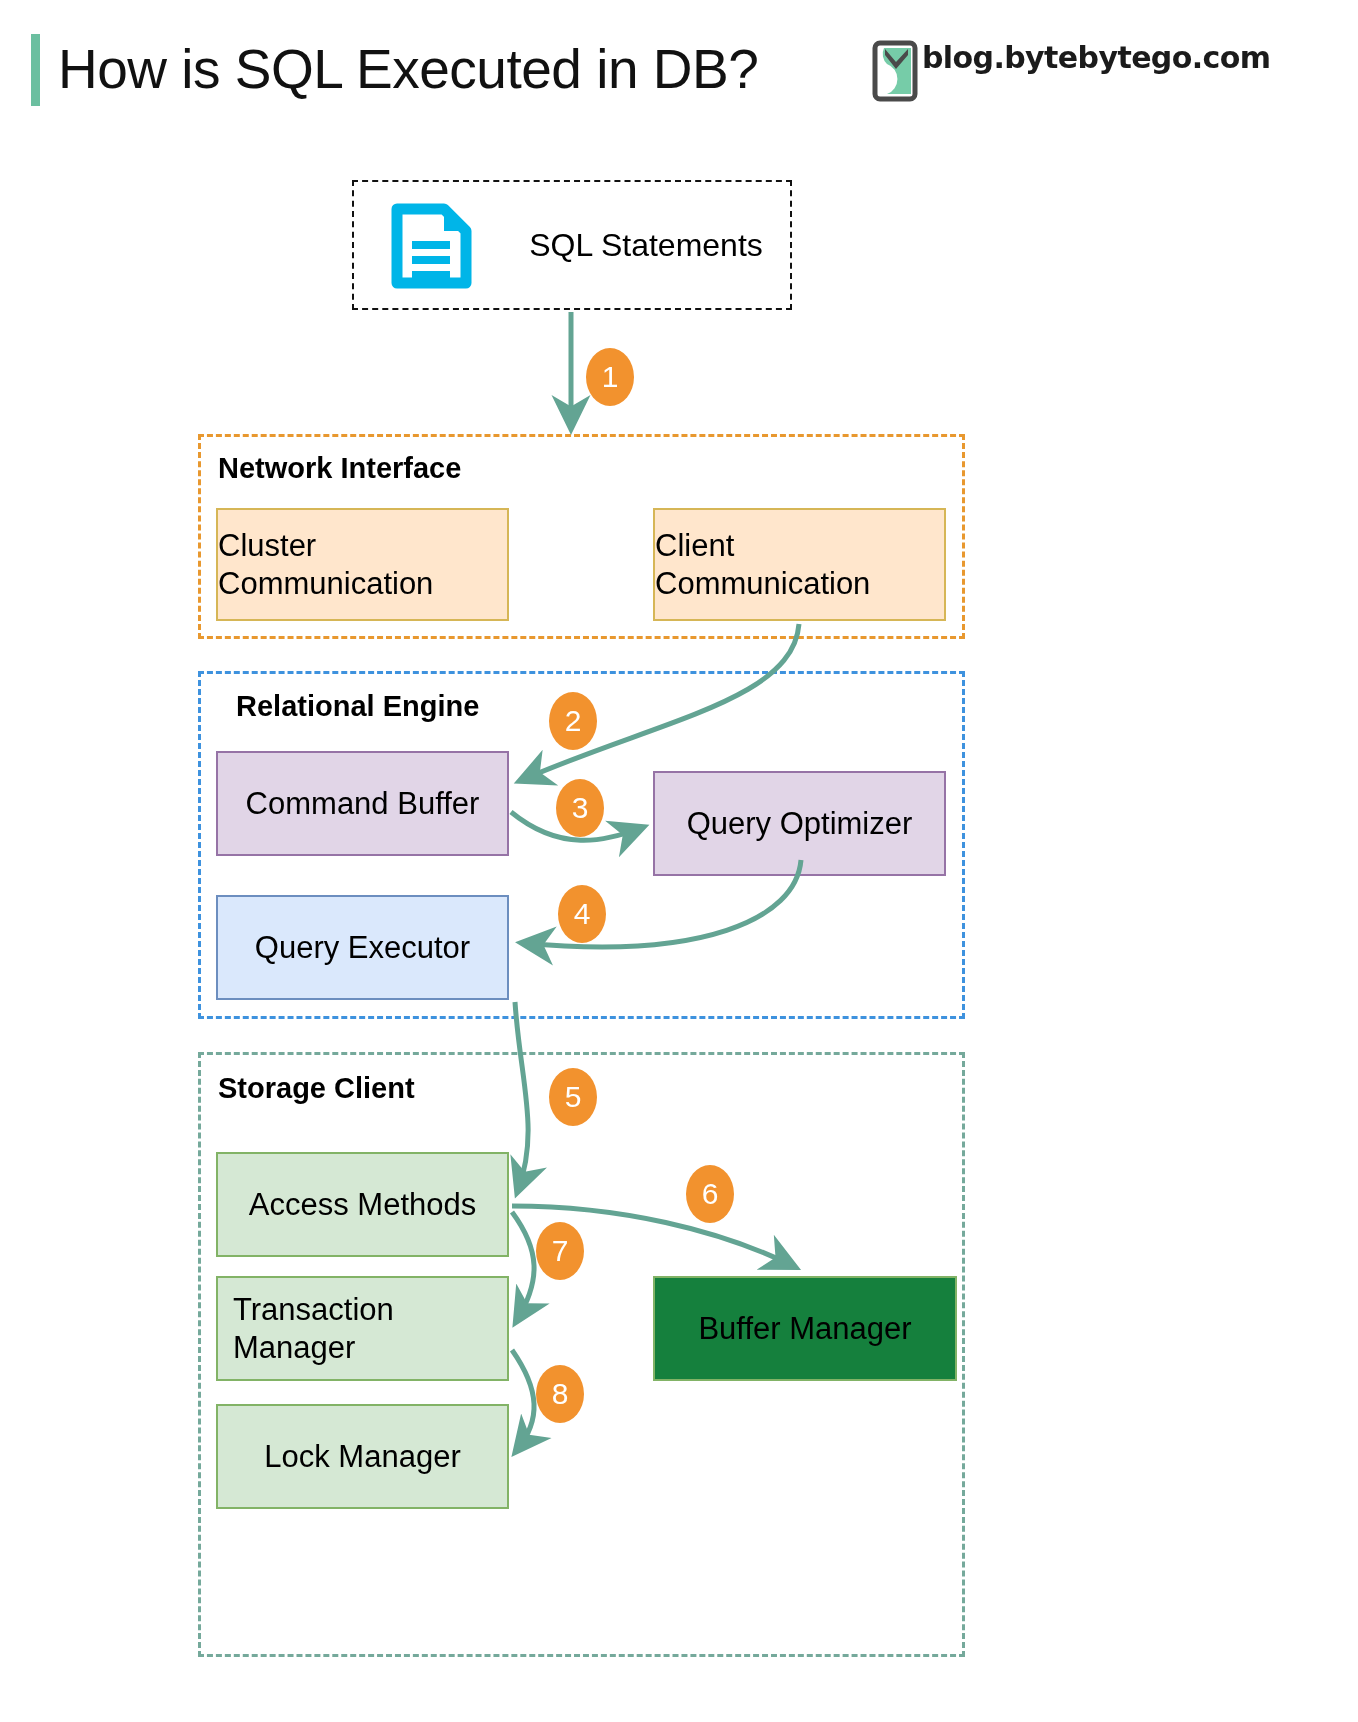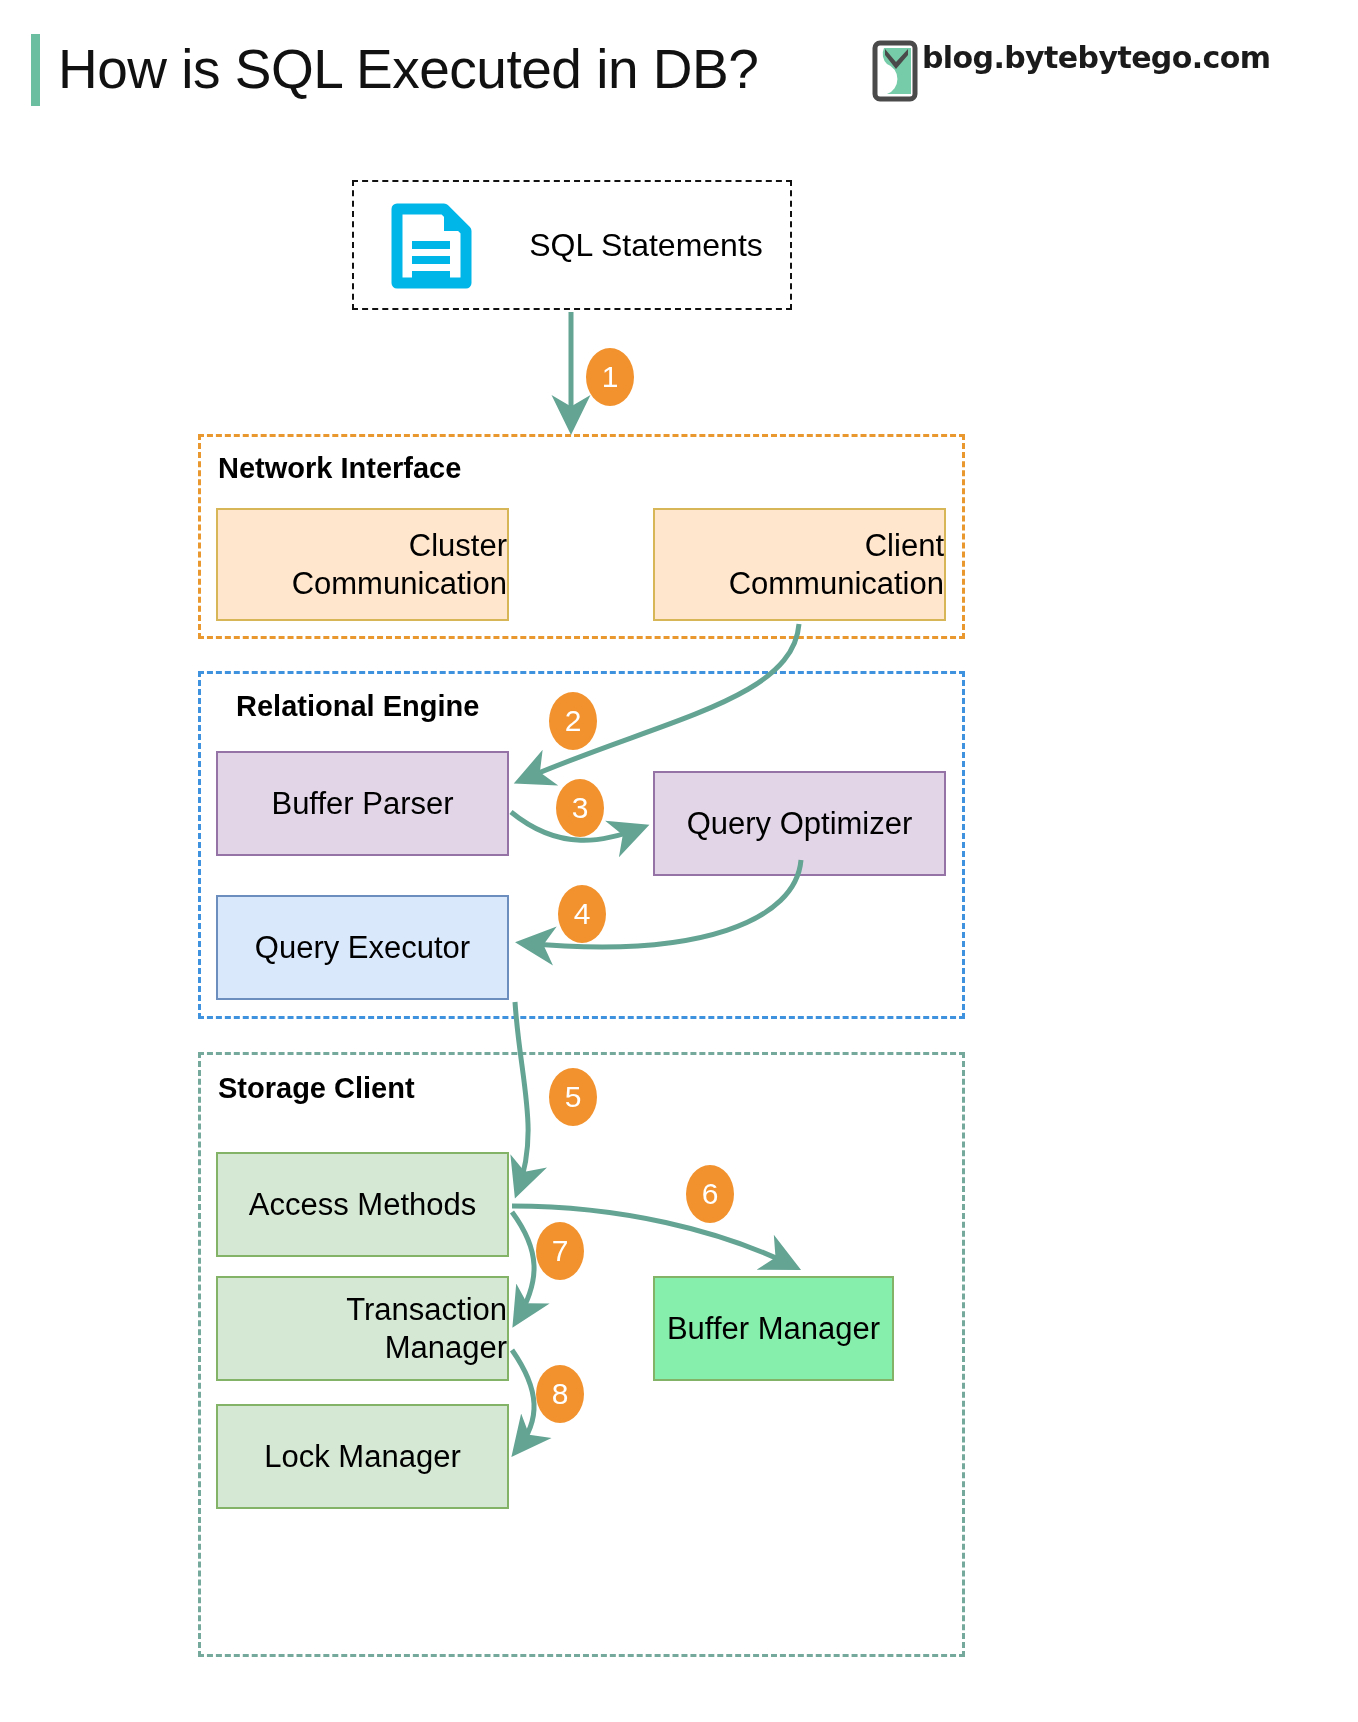--- a/index.html
+++ b/index.html
@@ -22,21 +22,21 @@
   #brand-text{
     font-size:30px;color:#1b1b1b;font-weight:700;
     font-family:"DejaVu Sans", sans-serif;letter-spacing:-0.6px;
     margin-left:4px;white-space:nowrap;
   }
 
   
   .node{
     position:absolute;box-sizing:border-box;
     display:flex;align-items:center;justify-content:center;
-    text-align:right;color:#000000;font-size:31px;line-height:38px;
+    text-align:left;color:#000000;font-size:31px;line-height:38px;
     font-family:"Liberation Sans", sans-serif;
   }
   .group{
     position:absolute;box-sizing:border-box;background:transparent;
   }
   .group-title{
     position:absolute;font-size:29px;font-weight:700;color:#000000;
     font-family:"Liberation Sans", sans-serif;white-space:nowrap;
   }
 
@@ -98,22 +98,22 @@
   }
   #node-transaction-manager{
     left:216px;top:1276px;width:293px;height:105px;
     background:#D5E8D4;border:2.5px solid #82B366;padding-left:15px;
   }
   #node-lock-manager{
     left:216px;top:1404px;width:293px;height:105px;
     background:#D5E8D4;border:2.5px solid #82B366;
   }
   #node-buffer-manager{
-    left:653px;top:1276px;width:241px;height:105px;
-    background:#86efac;border:2.5px solid #82B366;
+    left:653px;top:1276px;width:304px;height:105px;
+    background:#15803d;border:2.5px solid #82B366;
   }
 
   
   #arrows{position:absolute;left:0;top:0;width:1358px;height:1722px;pointer-events:none;}
 
   
   .step-badge{
     position:absolute;width:48px;height:58px;border-radius:50%;
     background:#F2922E;color:#ffffff;
     display:flex;align-items:center;justify-content:center;
@@ -154,21 +154,21 @@
 </svg>
 <div id="sql-input-label">SQL Statements</div>
 
 <div class="group" id="group-network"></div>
 <div class="group-title" id="group-network-title">Network Interface</div>
 <div class="node" id="node-cluster-comm">Cluster Communication</div>
 <div class="node" id="node-client-comm">Client Communication</div>
 
 <div class="group" id="group-relational"></div>
 <div class="group-title" id="group-relational-title">Relational Engine</div>
-<div class="node" id="node-command-parser">Buffer Parser</div>
+<div class="node" id="node-command-parser">Command Buffer</div>
 <div class="node" id="node-query-optimizer">Query Optimizer</div>
 <div class="node" id="node-query-executor">Query Executor</div>
 
 <div class="group" id="group-storage"></div>
 <div class="group-title" id="group-storage-title">Storage Client</div>
 <div class="node" id="node-access-methods">Access Methods</div>
 <div class="node" id="node-transaction-manager">Transaction Manager</div>
 <div class="node" id="node-lock-manager">Lock Manager</div>
 <div class="node" id="node-buffer-manager">Buffer Manager</div>
 

